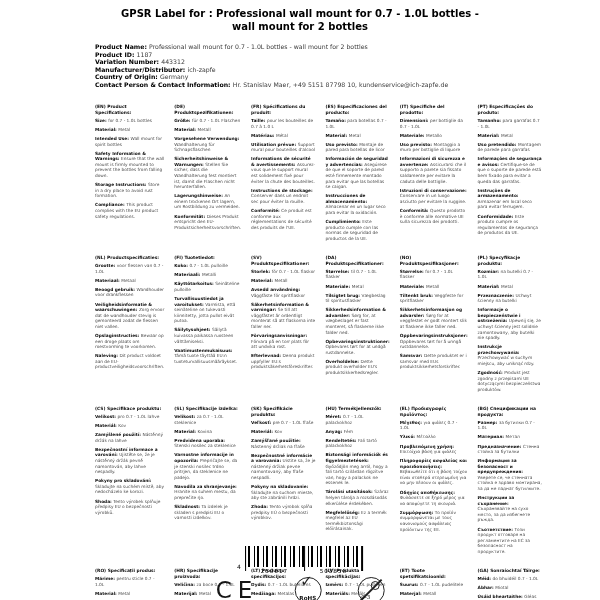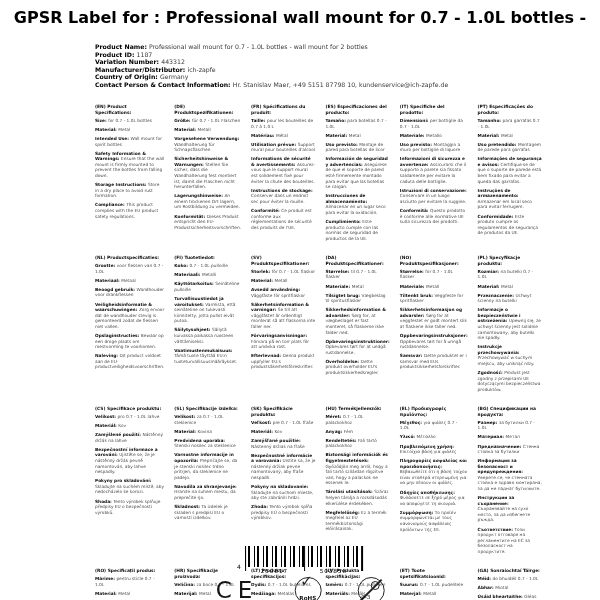--- a/index.html
+++ b/index.html
@@ -1,18 +1,18 @@
 <!DOCTYPE html>
 <html><head>
 <meta charset="utf-8">
 <style>
   html,body{margin:0;padding:0;}
   body{width:600px;height:600px;background:#fff;position:relative;overflow:hidden;
        font-family:"DejaVu Sans",sans-serif;color:#2b2b2b;}
-  .title{padding-top:7px;text-align:center;font-weight:bold;font-size:16px;
+  .title{padding-top:7px;text-align:center;font-weight:bold;font-size:10px;
          line-height:1.32;color:#000;}
   .pinfo{position:absolute;left:95px;top:43px;right:60px;font-size:6.2px;line-height:1.22;color:#3a3a3a;}
   .pinfo b{color:#000;}
   .grid{position:absolute;left:95px;top:104px;width:447px;display:grid;
         grid-template-columns:repeat(6,1fr);column-gap:10px;row-gap:10px;align-items:start;}
   .block{font-size:4.3px;line-height:1.3;color:#4a4a4a;word-wrap:break-word;}
   .bhead{font-weight:bold;color:#0d0d0d;margin:0 0 2.5px;font-size:4.4px;}
   .block p{margin:0 0 3.5px;}
   .block b{color:#0d0d0d;}
   .barcode-wrap{position:absolute;top:546px;left:50%;transform:translateX(-50%);
@@ -37,20 +37,21 @@
         transform:rotate(45deg);left:11.5px;top:-3px;}
   .age .dot{position:absolute;top:3px;right:4px;width:7px;height:7px;
         border:1.2px solid #222;border-radius:50%;}
   .age .alabel{position:absolute;bottom:3px;left:3px;font-size:5.5px;color:#111;}
 </style>
 </head>
 <body>
 
 <div class="title">
   <div>GPSR Label for : Professional wall mount for 0.7 - 1.0L bottles -</div>
+  <div>wall mount for 2 bottles</div>
 </div>
 
 <div class="pinfo">
     <div><b>Product Name: </b>Professional wall mount for 0.7 - 1.0L bottles - wall mount for 2 bottles</div>
     <div><b>Product ID: </b>1187</div>
     <div><b>Variation Number: </b>443312</div>
     <div><b>Manufacturer/Distributor: </b>ich-zapfe</div>
     <div><b>Country of Origin: </b>Germany</div>
     <div><b>Contact Person &amp; Contact Information: </b>Hr. Stanislav Maer, +49 5151 87798 10, kundenservice@ich-zapfe.de</div>
   </div>

